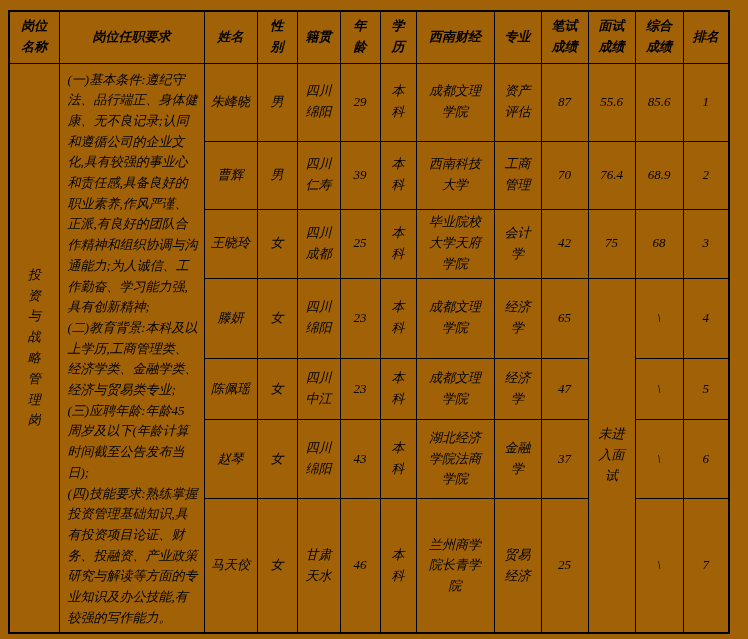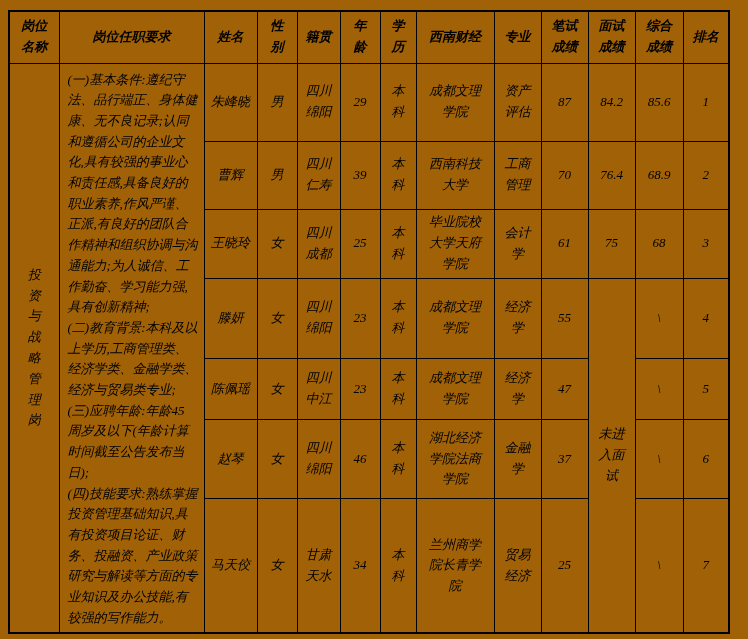--- a/index.html
+++ b/index.html
@@ -104,21 +104,21 @@
         <td>四川
 绵阳</td>
         <td>29</td>
         <td>本
 科</td>
         <td>成都文理
 学院</td>
         <td>资产
 评估</td>
         <td>87</td>
-        <td>84.2</td>
+        <td>55.6</td>
         <td>85.6</td>
         <td>1</td>
       </tr>
       <tr style="height:68px">
         <td>曹辉</td>
         <td>男</td>
         <td>四川
 仁寿</td>
         <td>39</td>
         <td>本
@@ -138,38 +138,38 @@
         <td>四川
 成都</td>
         <td>25</td>
         <td>本
 科</td>
         <td>毕业院校
 大学天府
 学院</td>
         <td>会计
 学</td>
-        <td>61</td>
+        <td>42</td>
         <td>75</td>
         <td>68</td>
         <td>3</td>
       </tr>
       <tr style="height:70px">
         <td>滕妍</td>
         <td>女</td>
         <td>四川
 绵阳</td>
         <td>23</td>
         <td>本
 科</td>
         <td>成都文理
 学院</td>
         <td>经济
 学</td>
-        <td>55</td>
+        <td>65</td>
         <td rowspan="4">未进
 入面
 试</td>
         <td>\</td>
         <td>4</td>
       </tr>
       <tr style="height:61px">
         <td>陈佩瑶</td>
         <td>女</td>
         <td>四川
@@ -183,38 +183,38 @@
 学</td>
         <td>47</td>
         <td>\</td>
         <td>5</td>
       </tr>
       <tr style="height:79px">
         <td>赵琴</td>
         <td>女</td>
         <td>四川
 绵阳</td>
-        <td>46</td>
+        <td>43</td>
         <td>本
 科</td>
         <td>湖北经济
 学院法商
 学院</td>
         <td>金融
 学</td>
         <td>37</td>
         <td>\</td>
         <td>6</td>
       </tr>
       <tr style="height:135px">
         <td>马天佼</td>
         <td>女</td>
         <td>甘肃
 天水</td>
-        <td>34</td>
+        <td>46</td>
         <td>本
 科</td>
         <td>兰州商学
 院长青学
 院</td>
         <td>贸易
 经济</td>
         <td>25</td>
         <td>\</td>
         <td>7</td>

